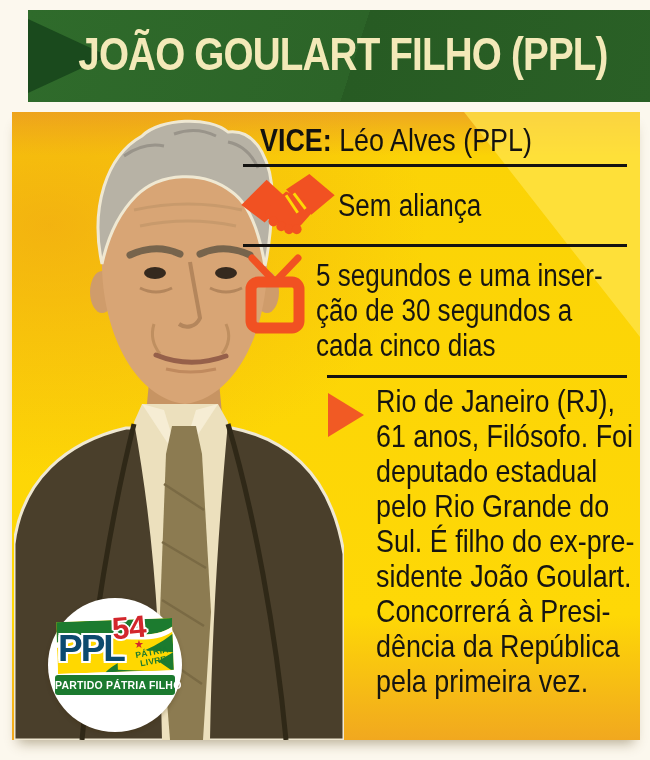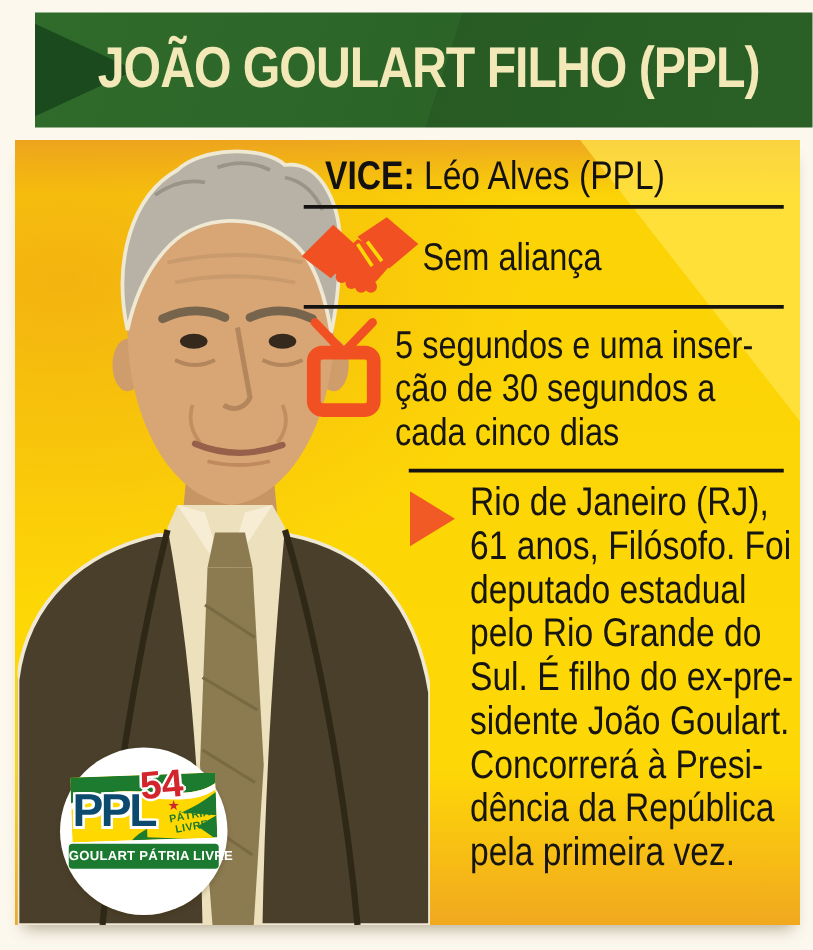--- a/index.html
+++ b/index.html
@@ -178,21 +178,21 @@
         <path d="M112,15 C88,33 60,36 46,50 L112,50 Z" fill="#1c7b2f"></path>
         <path d="M58,27 L112,33 L97,41 L112,52 L58,48 Z" fill="#ffd800"></path>
       </svg>
       <div class="ppl-acronym">PPL</div>
       <div class="ppl-number">54</div>
       <div class="ppl-star">★</div>
       <div class="ppl-flag-text">
         <div>PÁTRIA</div>
         <div>LIVRE</div>
       </div>
-      <div class="ppl-bar">GOULART PÁTRIA LIVRE</div>
+      <div class="ppl-bar">PARTIDO PÁTRIA FILHO</div>
     </div>
 
     <div class="vice-row cond"><span class="vice-label">VICE:</span><span> Léo Alves (PPL)</span></div>
     <div class="divider d1"></div>
 
     <svg class="handshake-icon" viewBox="0 0 96 72" aria-hidden="true">
       <g fill="#f15122">
         <polygon points="0,36 26,10 48,30 24,54"></polygon>
         <polygon points="96,26 70,4 46,20 72,46"></polygon>
         <path d="M24,42 L46,22 L64,30 L76,40 L62,56 Q54,64 45,59 L27,50 Z"></path>

